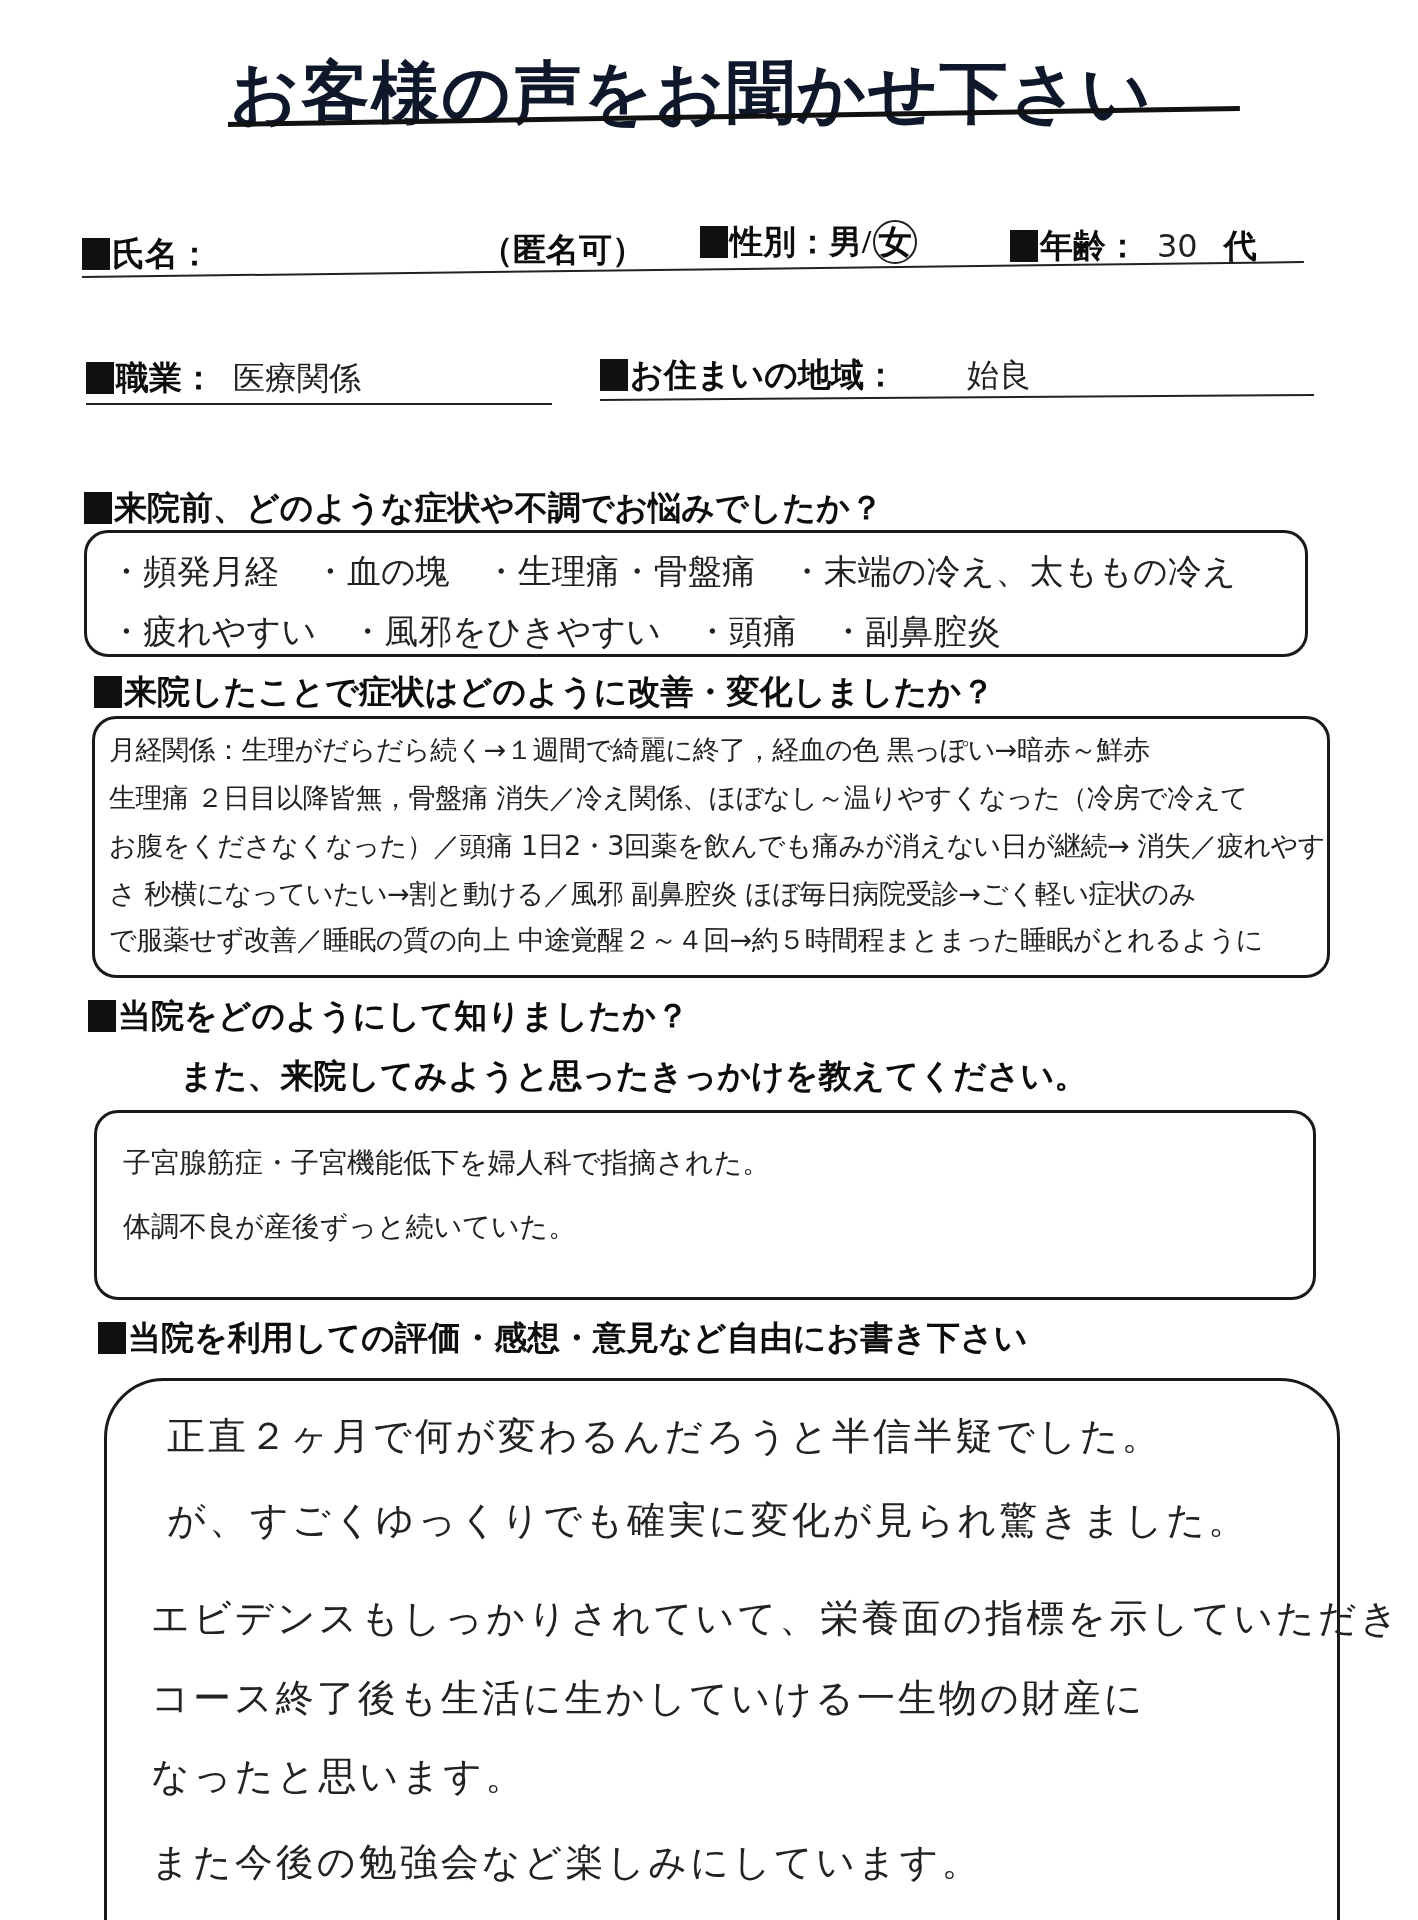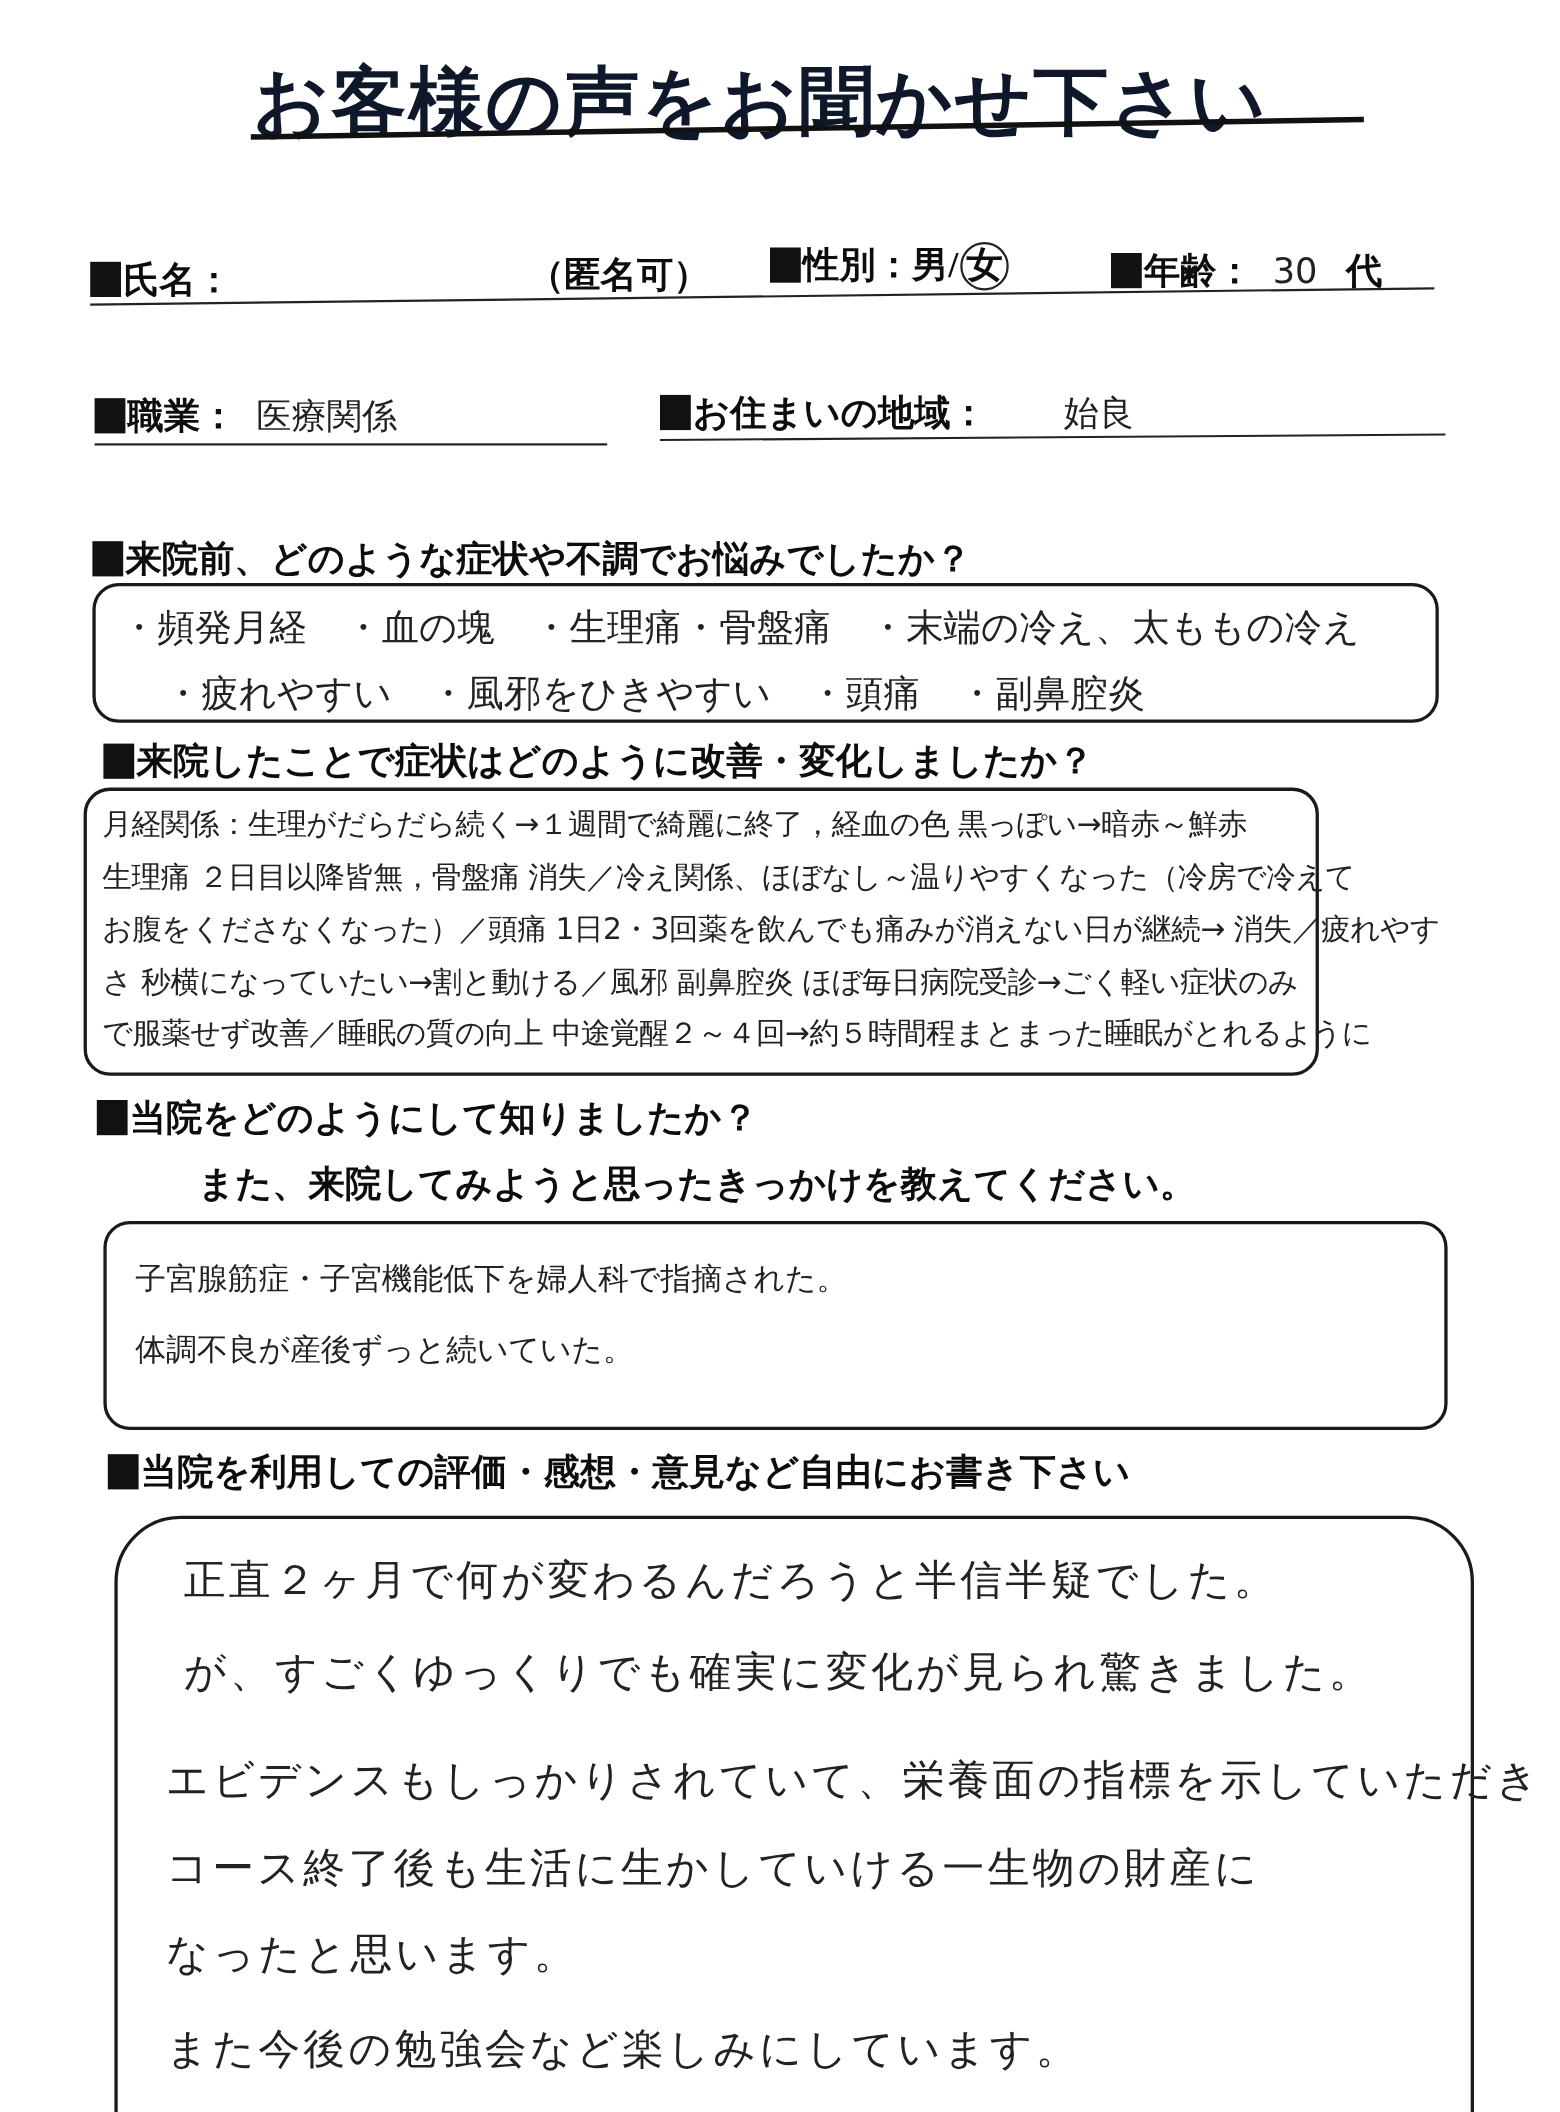--- a/index.html
+++ b/index.html
@@ -65,27 +65,27 @@
 <div class="heading" style="left:600px; top:355px;">
   <span class="sq"></span><span>お住まいの地域：</span><span class="hand inline-hand" style="margin-left:70px;">始良</span>
 </div>
 <div class="field-line" style="left:600px; top:399px; width:714px; transform:rotate(-0.4deg); transform-origin:left;"></div>
 
 <div class="heading" style="left:84px; top:488px;">
   <span class="sq"></span><span>来院前、どのような症状や不調でお悩みでしたか？</span>
 </div>
 <div class="box" style="left:84px; top:530px; width:1224px; height:127px;">
   <div class="box-line hand" style="top:18px;">・頻発月経　・血の塊　・生理痛・骨盤痛　・末端の冷え、太ももの冷え</div>
-  <div class="box-line hand" style="top:78px;margin-left:40px;">・疲れやすい　・風邪をひきやすい　・頭痛　・副鼻腔炎</div>
+  <div class="box-line hand" style="top:78px;">・疲れやすい　・風邪をひきやすい　・頭痛　・副鼻腔炎</div>
 </div>
 
 <div class="heading" style="left:84px; top:672px;padding-left:10px;">
   <span class="sq"></span><span>来院したことで症状はどのように改善・変化しましたか？</span>
 </div>
-<div class="box" style="left:76px; top:716px; width:1123px; height:262px;">
+<div class="box" style="left:92px; top:716px; width:1238px; height:262px;">
   <div class="box2-line hand" style="top:14px;">月経関係：生理がだらだら続く→１週間で綺麗に終了，経血の色 黒っぽい→暗赤～鮮赤</div>
   <div class="box2-line hand" style="top:62px;">生理痛 ２日目以降皆無，骨盤痛 消失／冷え関係、ほぼなし～温りやすくなった（冷房で冷えて</div>
   <div class="box2-line hand" style="top:110px;">お腹をくださなくなった）／頭痛 1日2・3回薬を飲んでも痛みが消えない日が継続→ 消失／疲れやす</div>
   <div class="box2-line hand" style="top:158px;">さ 秒横になっていたい→割と動ける／風邪 副鼻腔炎 ほぼ毎日病院受診→ごく軽い症状のみ</div>
   <div class="box2-line hand" style="top:204px;">で服薬せず改善／睡眠の質の向上 中途覚醒２～４回→約５時間程まとまった睡眠がとれるように</div>
 </div>
 
 <div class="heading" style="left:88px; top:996px;">
   <span class="sq"></span><span>当院をどのようにして知りましたか？</span>
 </div>

